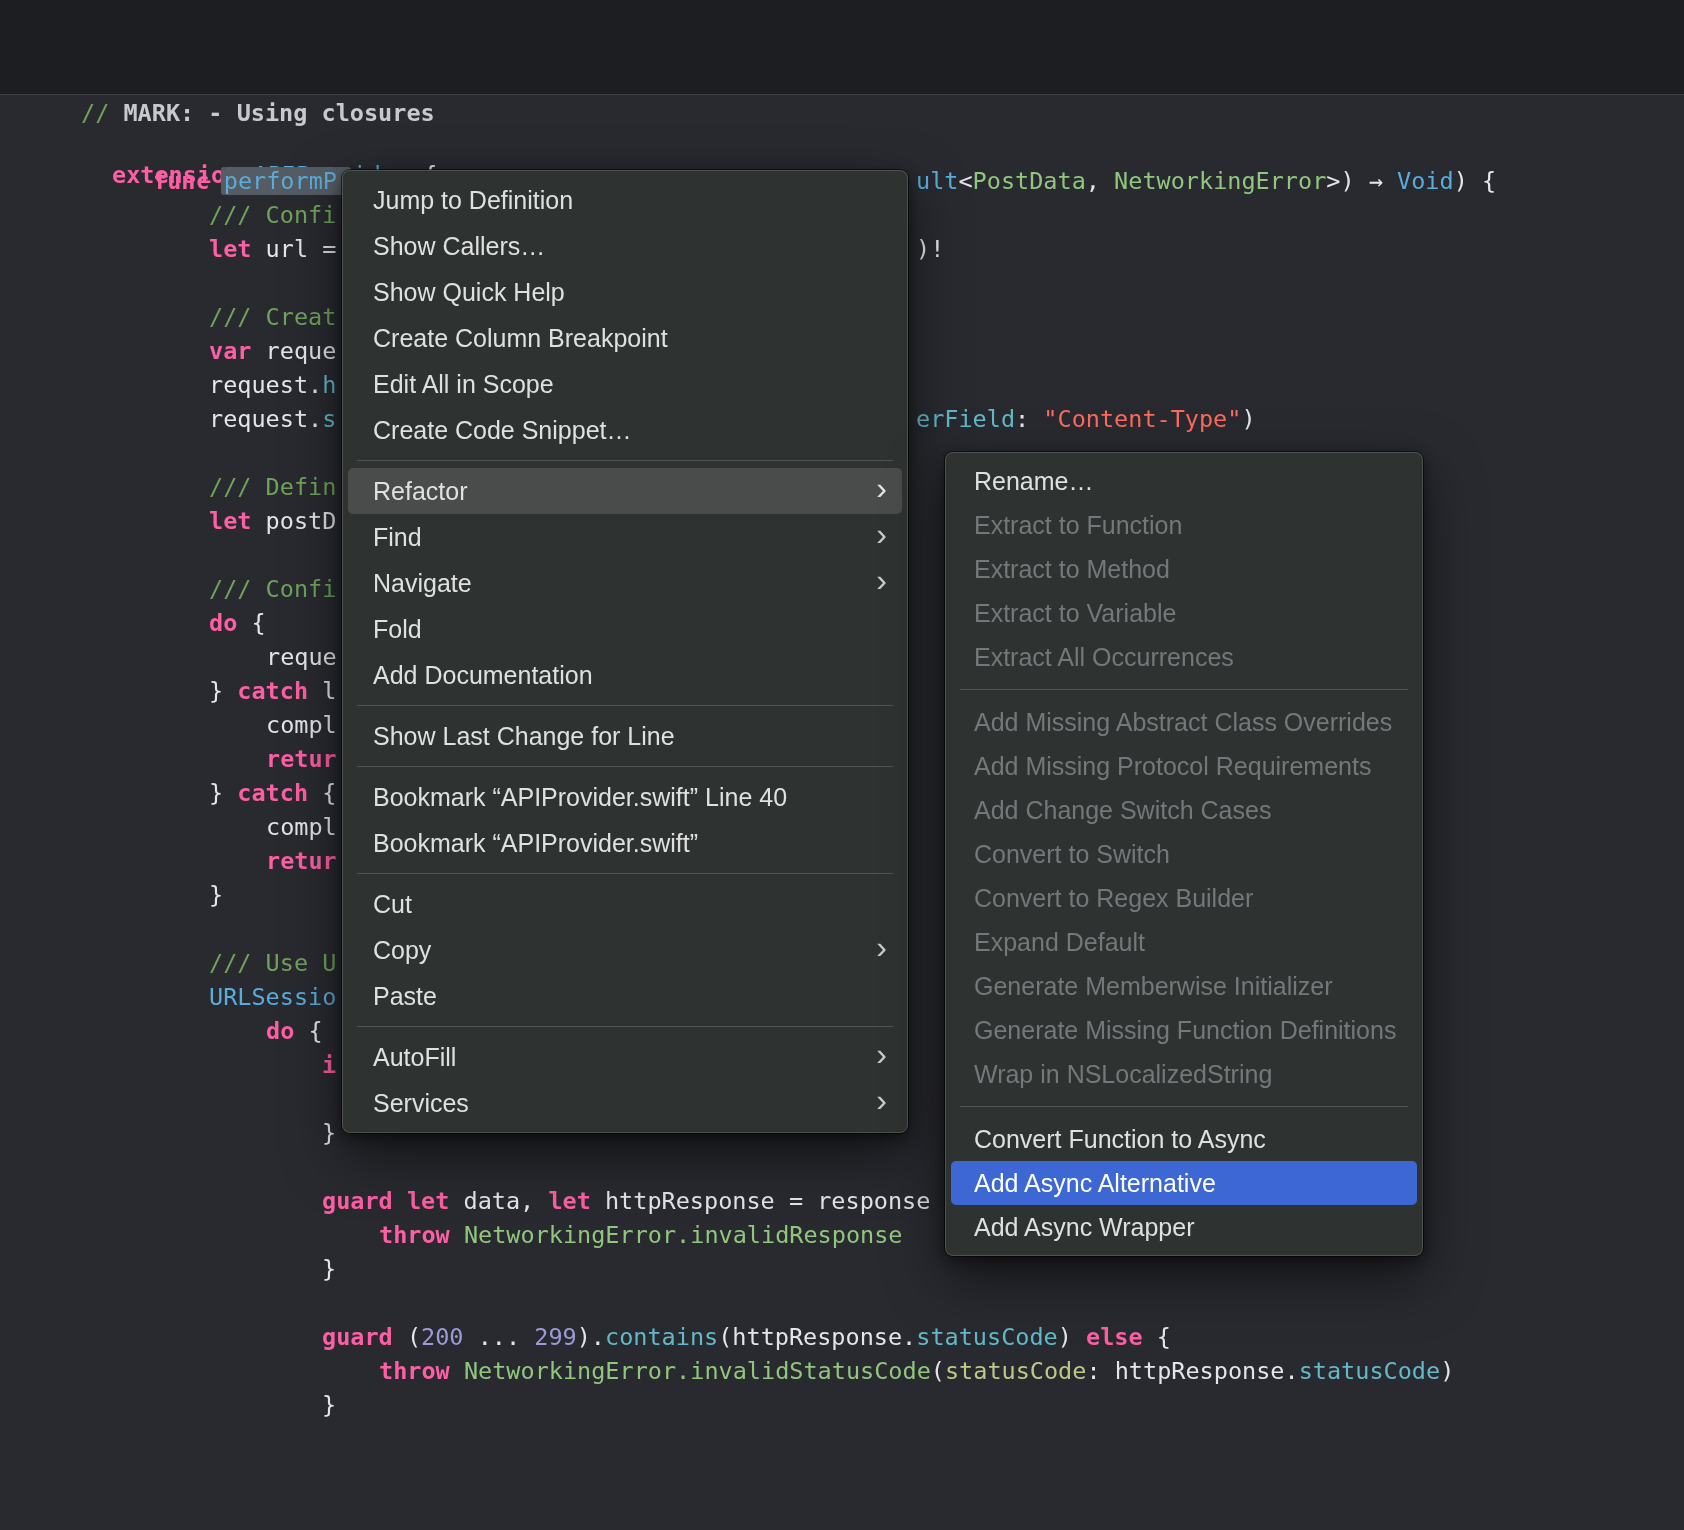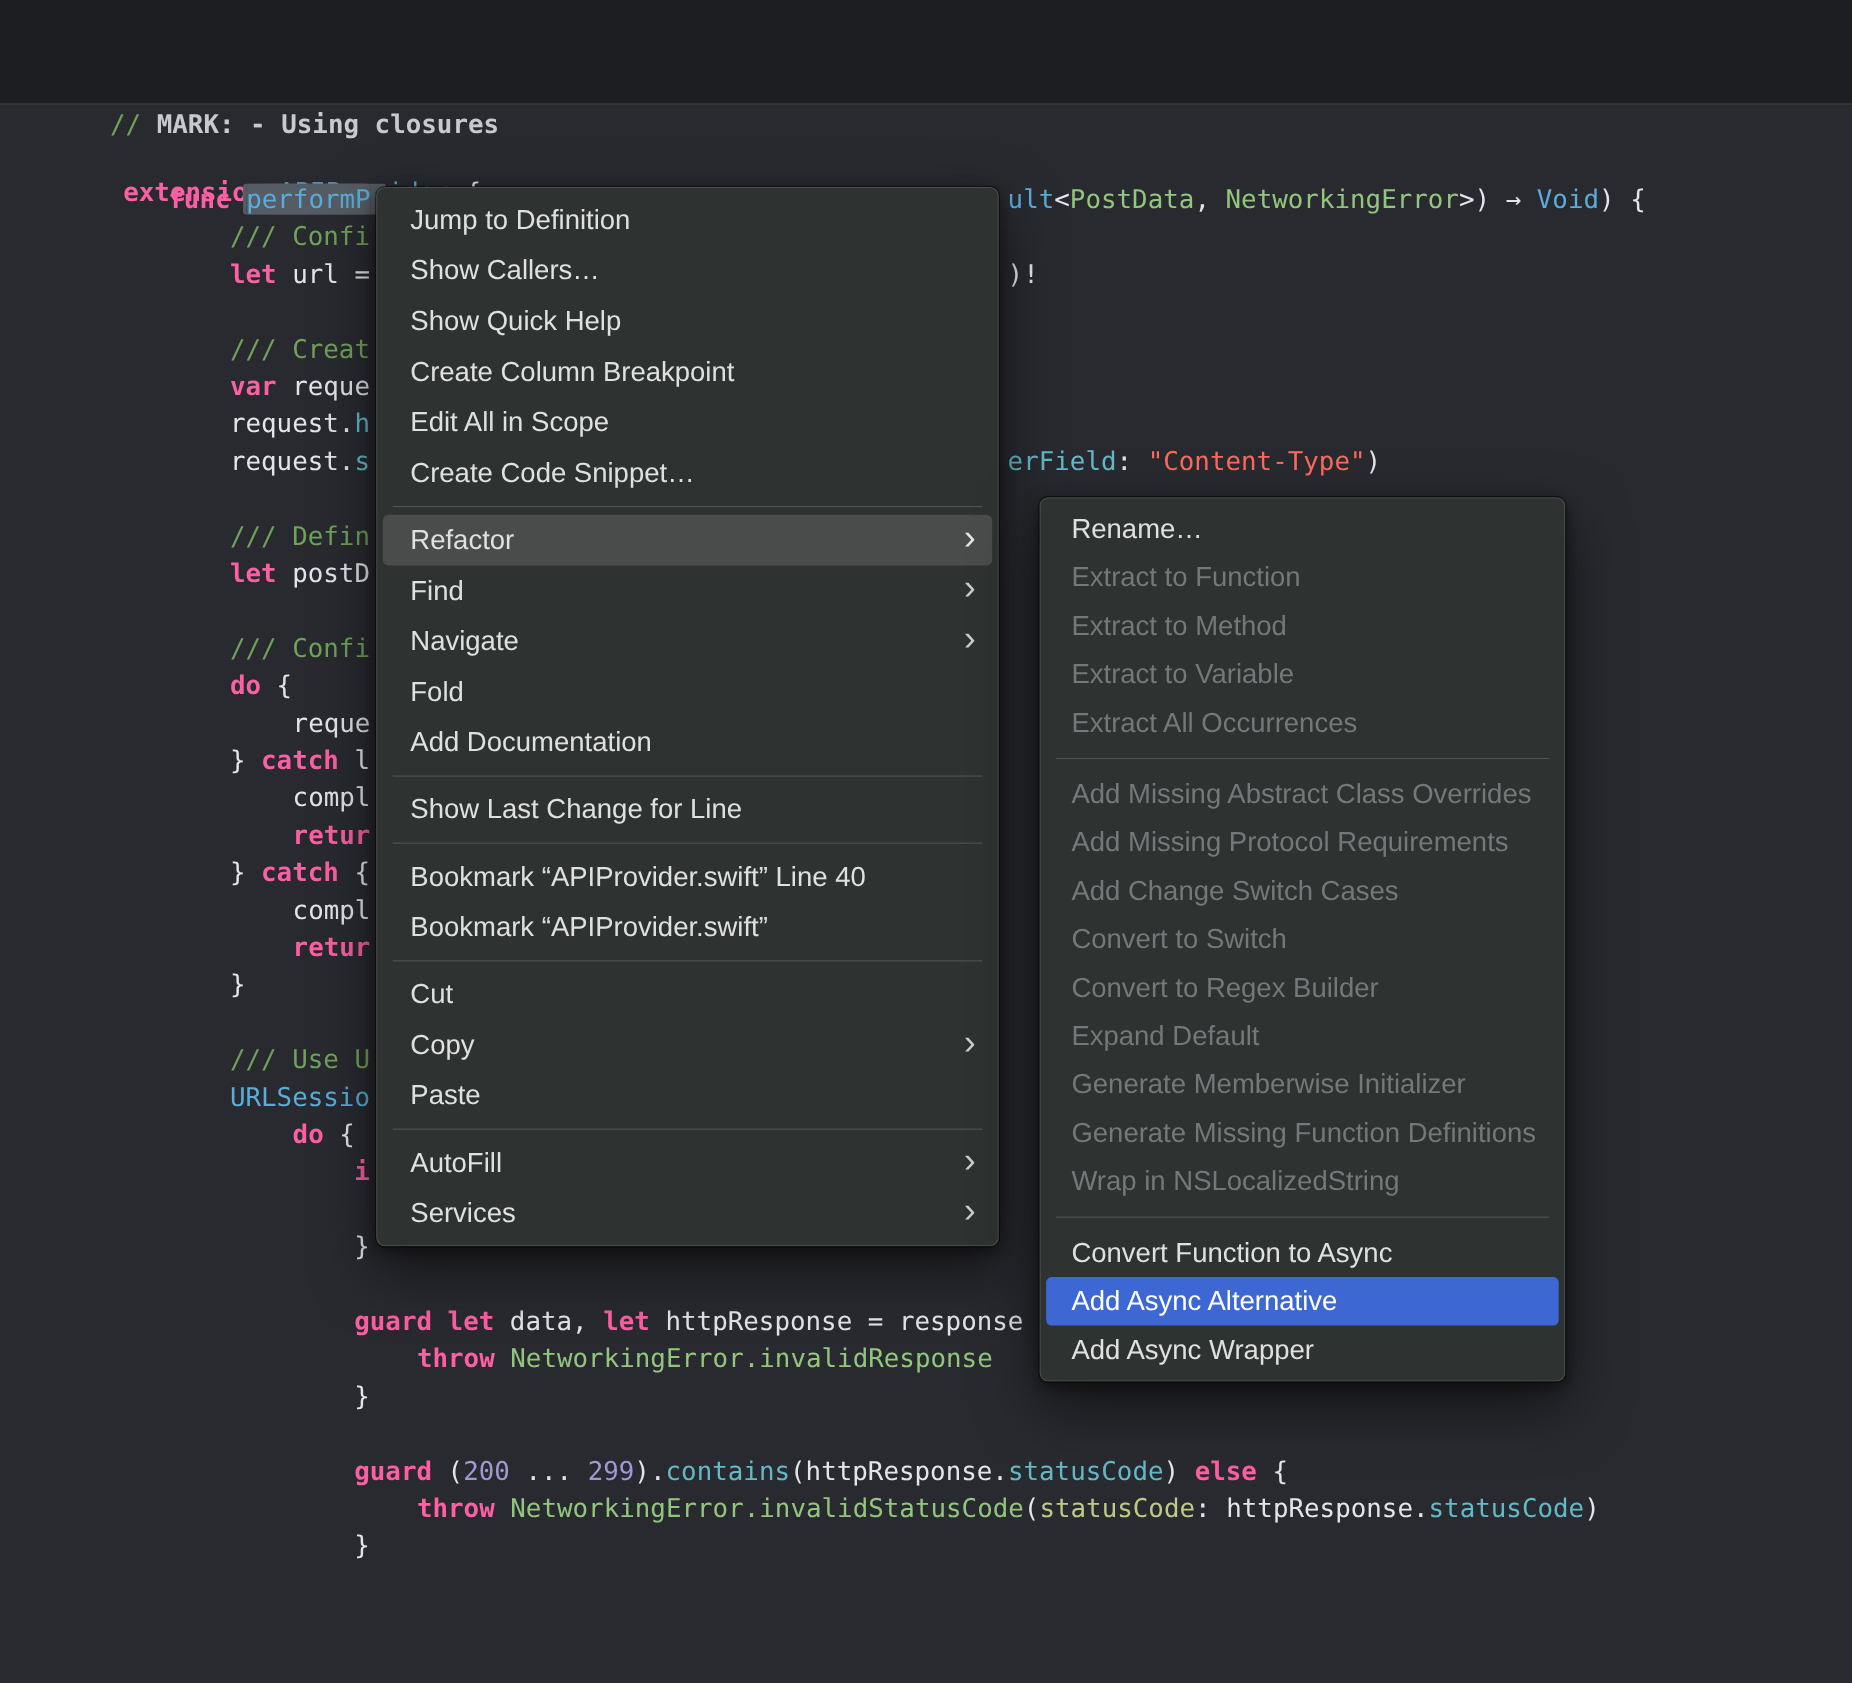--- a/index.html
+++ b/index.html
@@ -45,21 +45,21 @@
   .menu-sep{height:1.5px;background:var(--c-menu_separator,rgba(255,255,255,0.17));}
   #context-menu .menu-sep{margin:6.75px 14px;}
   #refactor-submenu .menu-sep{margin:9.75px 14px;}
 </style>
 </head>
 <body>
 
 <div class="screen">
   <div class="topbar"></div>
   <div class="editor" id="code-editor">
-      <div class="code-frag" style="left: 100px; top: 96px;"><span class="s-comment">// </span><span class="s-mark">MARK: - Using closures</span></div>
+      <div class="code-frag" style="left: 81px; top: 96px;"><span class="s-comment">// </span><span class="s-mark">MARK: - Using closures</span></div>
       <div class="code-frag" style="left: 112px; top: 130px; margin-top: 28px;"><span class="s-keyword">extension </span><span class="s-type">APIProvider</span><span class="s-plain"> {</span></div>
       <div class="code-frag" style="left: 153px; top: 164px;"><span class="s-keyword">func </span><span class="s-type sel">performP</span></div>
       <div class="code-frag" style="left: 916px; top: 164px;"><span class="s-type">ult</span><span class="s-plain">&lt;</span><span class="s-typeGreen">PostData</span><span class="s-plain">, </span><span class="s-typeGreen">NetworkingError</span><span class="s-plain">&gt;) </span><span class="s-plain">→ </span><span class="s-type">Void</span><span class="s-plain">) {</span></div>
       <div class="code-frag" style="left: 209px; top: 198px;"><span class="s-comment">/// Confi</span></div>
       <div class="code-frag" style="left: 209px; top: 232px;"><span class="s-keyword">let </span><span class="s-plain">url = </span></div>
       <div class="code-frag" style="left: 916px; top: 232px;"><span class="s-plain">)!</span></div>
       <div class="code-frag" style="left: 209px; top: 300px;"><span class="s-comment">/// Creat</span></div>
       <div class="code-frag" style="left: 209px; top: 334px;"><span class="s-keyword">var </span><span class="s-plain">reque</span></div>
       <div class="code-frag" style="left: 209px; top: 368px;"><span class="s-plain">request.</span><span class="s-member">h</span></div>
       <div class="code-frag" style="left: 209px; top: 402px;"><span class="s-plain">request.</span><span class="s-member">s</span></div>

